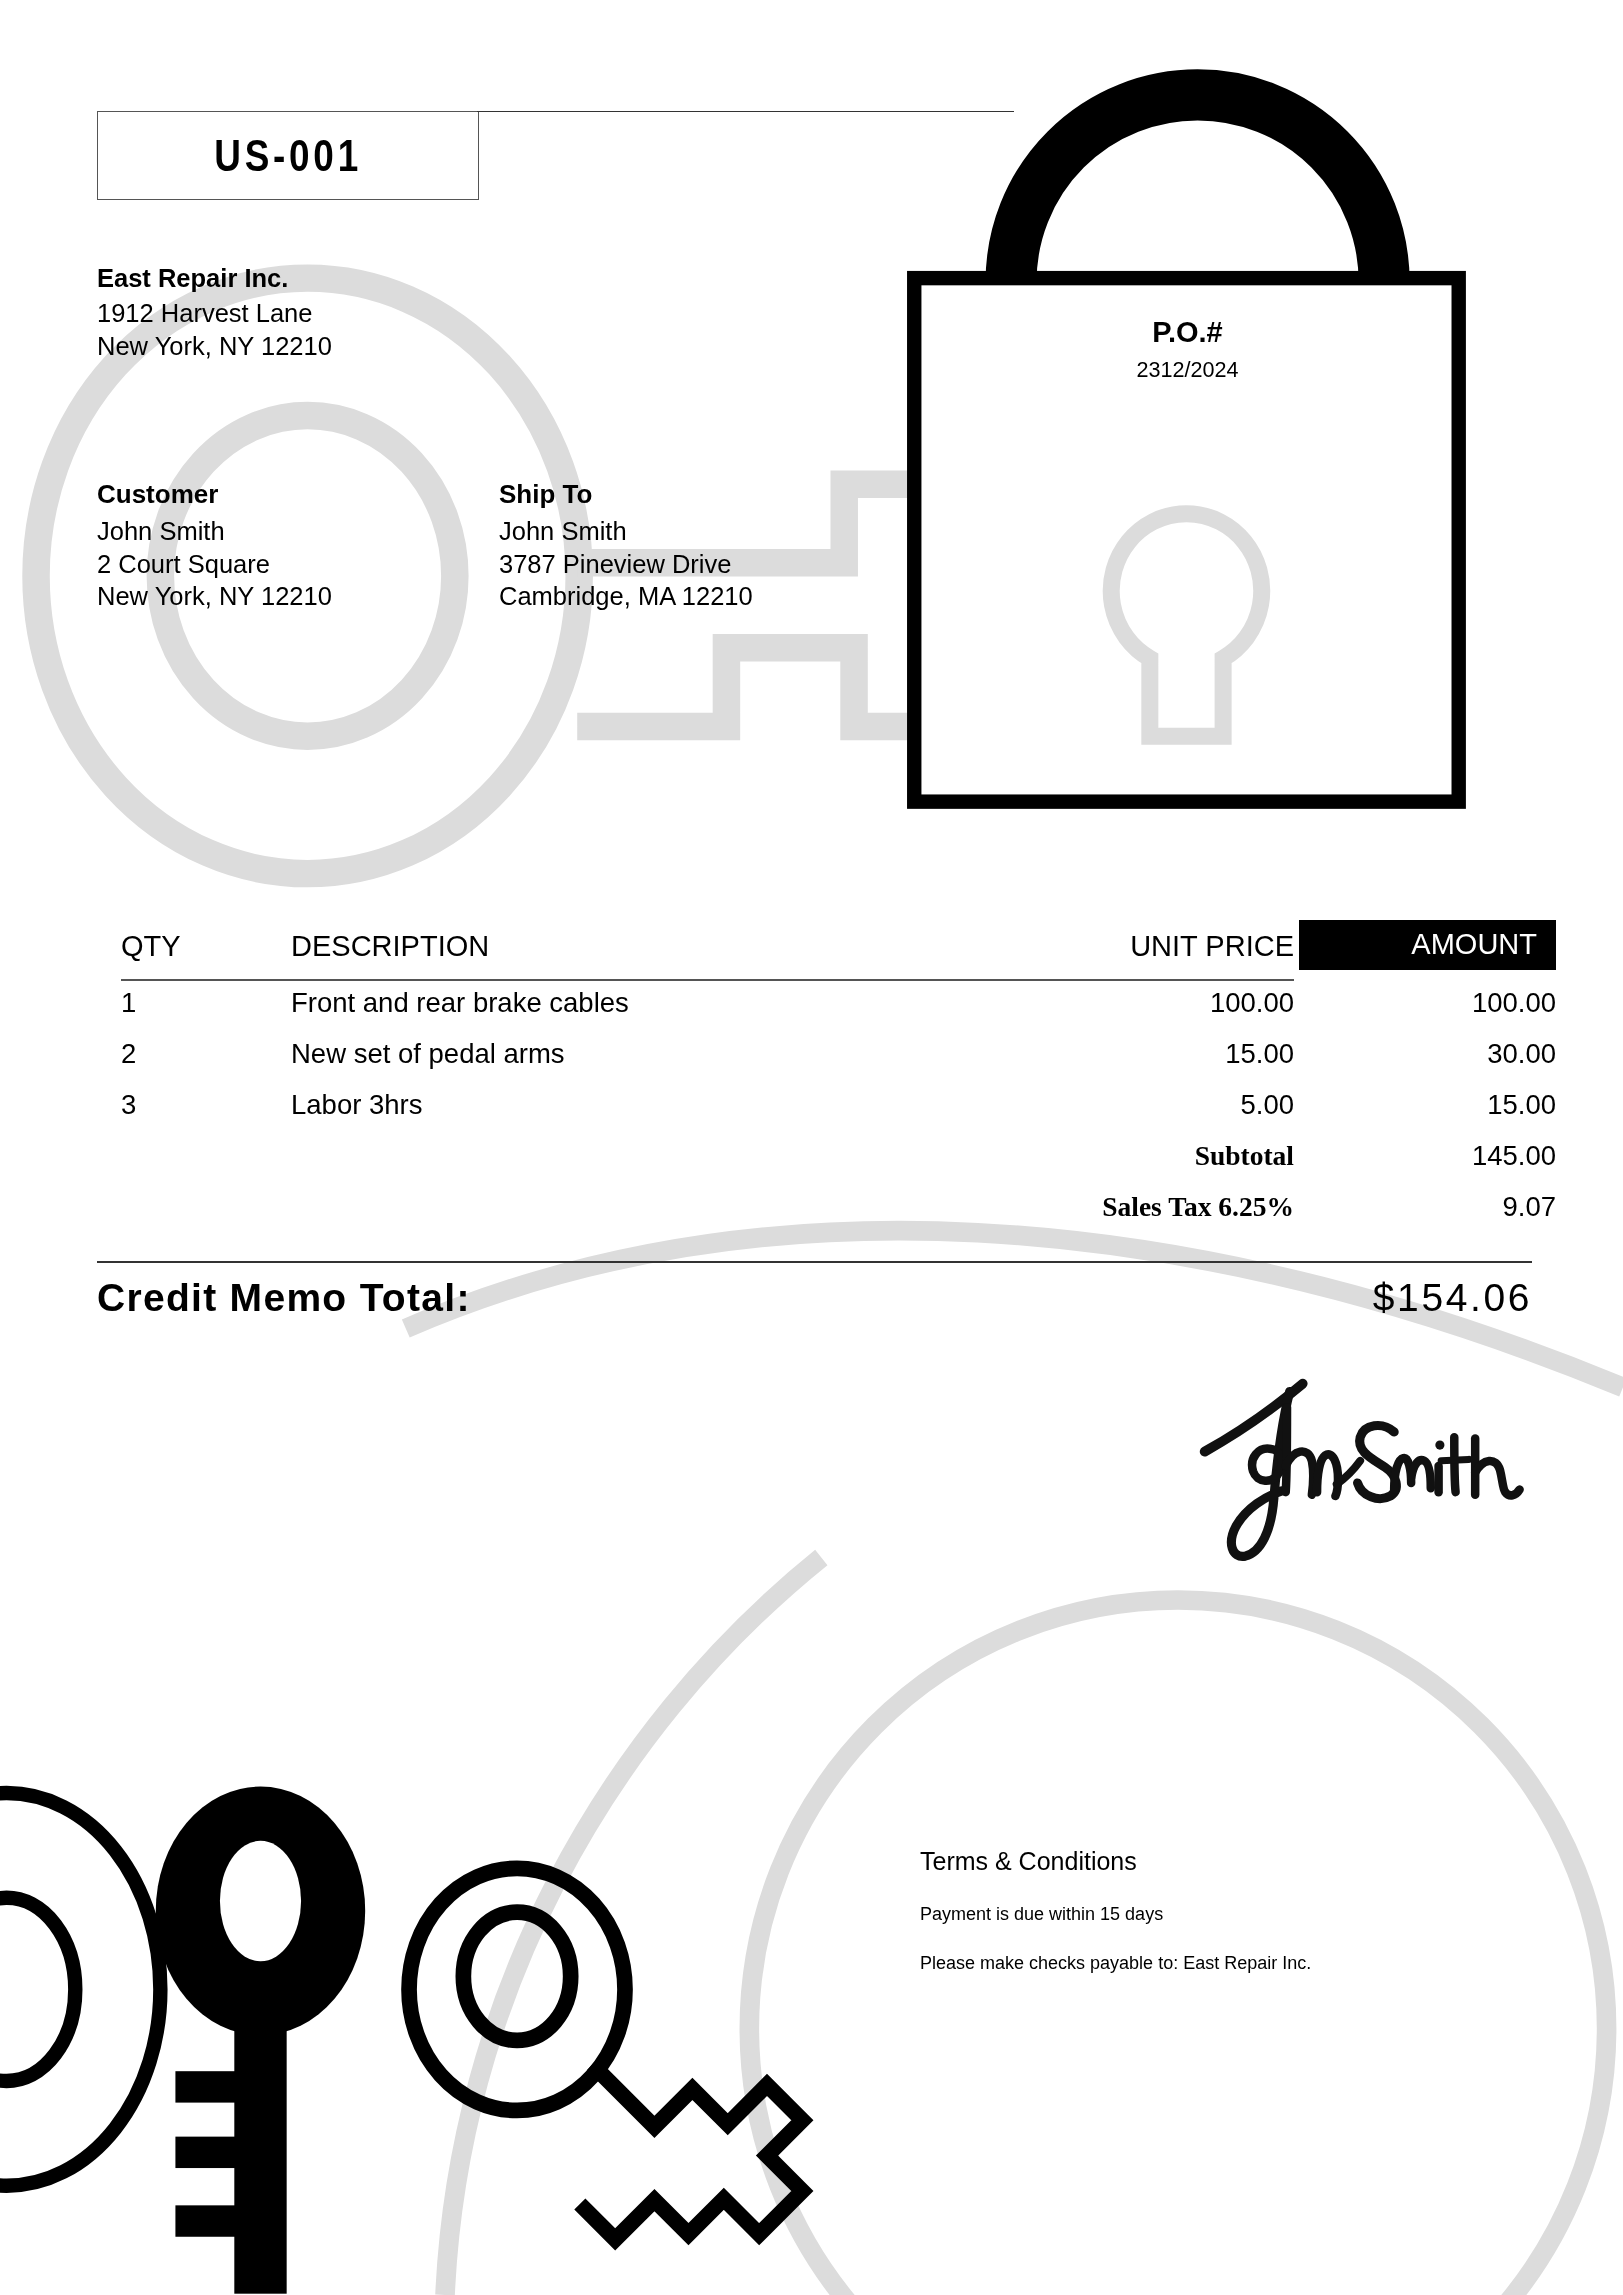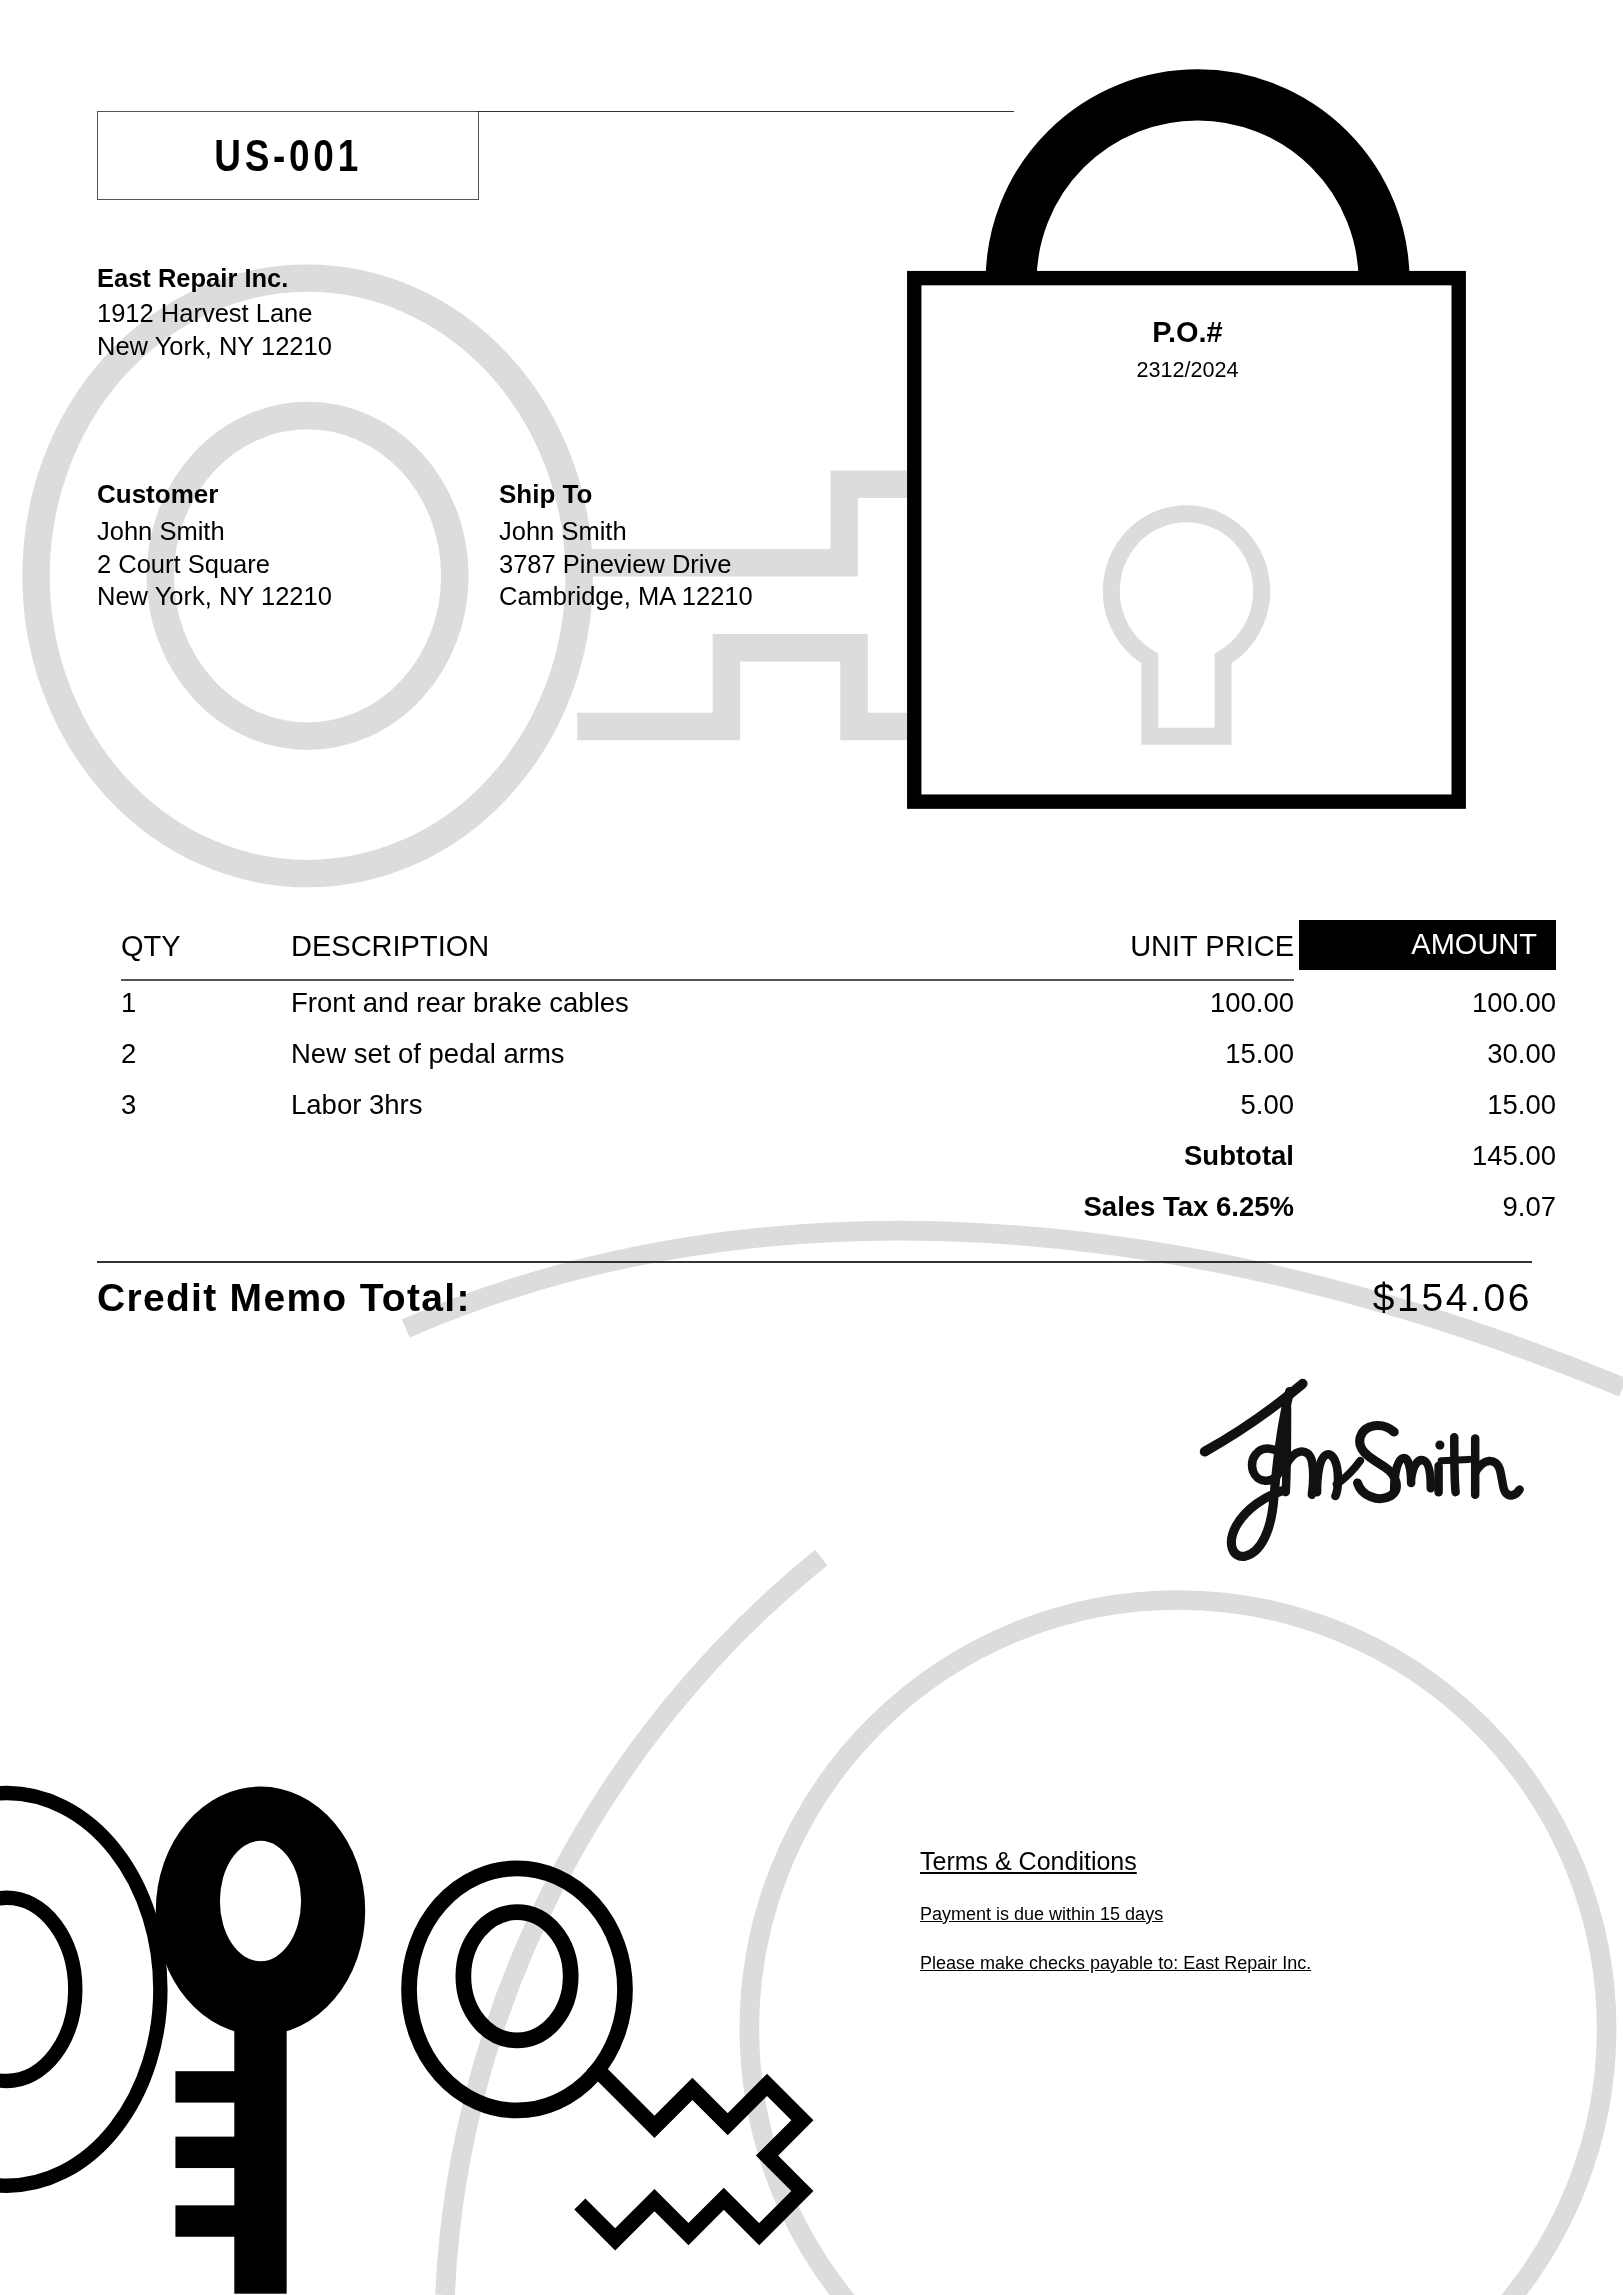--- a/index.html
+++ b/index.html
@@ -63,36 +63,36 @@
 
   .rows{position:relative;margin-top:6.5px;}
   .row{position:relative;height:51px;}
   .c{position:absolute;font-size:27.5px;white-space:nowrap;}
   .c-qty{left:0;}
   .c-desc{left:170px;}
   .c-unit{left:982px;width:191px;text-align:right;}
   .c-amt{left:1244px;width:191px;text-align:right;}
 
   .sumrow{position:relative;height:51px;}
-  .sum-label{position:absolute;left:720px;width:453px;text-align:right;font-size:27.5px;font-weight:bold;}
+  .sum-label{position:absolute;left:720px;width:453px;text-align:right;font-size:27.5px;font-weight:bold;font-family:Liberation Serif, serif;}
   .sum-value{position:absolute;left:1244px;width:191px;text-align:right;font-size:27.5px;}
 
   .total-rule{position:absolute;left:97px;top:1261px;width:1435px;height:0;border-top:2px solid #333;}
   .total-label{position:absolute;left:97px;top:1276px;font-size:39px;font-weight:bold;letter-spacing:1.3px;
                font-family:"Liberation Sans Narrow","Liberation Sans",sans-serif;}
   .total-value{position:absolute;left:1113px;top:1276px;width:419px;text-align:right;
                font-size:39px;font-weight:normal;letter-spacing:2.6px;
                font-family:"Liberation Sans Narrow","Liberation Sans",sans-serif;}
 
   
   .sig{position:absolute;left:1198px;top:1368px;width:327px;height:196px;z-index:4;}
 
   
   .terms{position:absolute;left:920px;top:1846px;width:589px;
-         font-family:"Liberation Sans Narrow","Liberation Sans",sans-serif;text-decoration:underline;}
+         font-family:"Liberation Sans Narrow","Liberation Sans",sans-serif;}
   .terms .t-head{font-size:25px;line-height:1.2;display:block;}
   .terms .t-line{font-size:18px;line-height:1.2;display:block;margin-top:27.5px;}
 </style>
 </head>
 <body>
 
 <svg class="bg-layer" viewBox="0 0 2480 3507" xmlns="http://www.w3.org/2000/svg">
 
   <g fill="none" stroke="#dcdcdc" stroke-width="42">
     <ellipse cx="470" cy="880" rx="415" ry="455"></ellipse>

